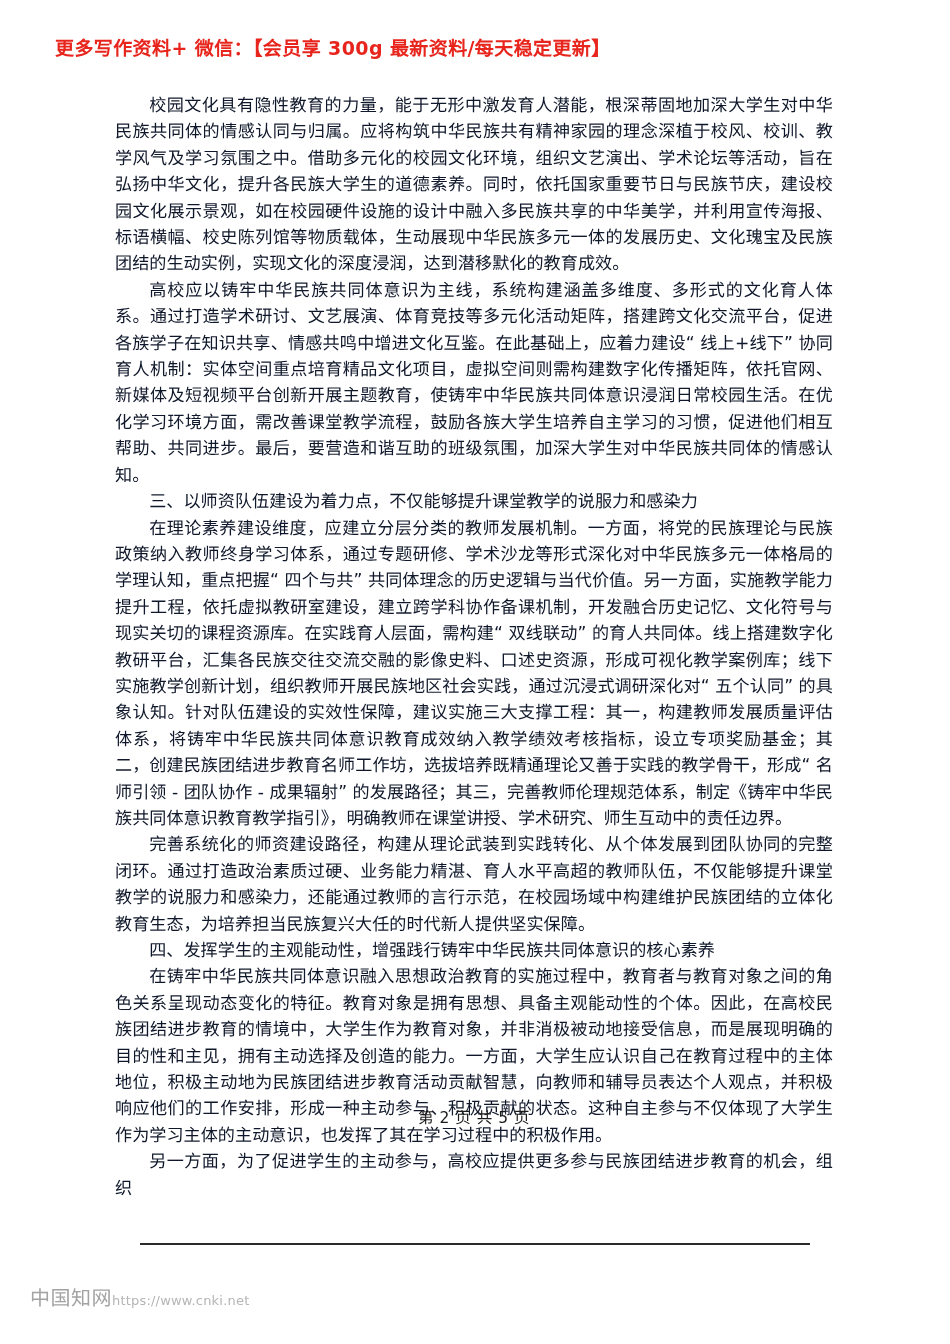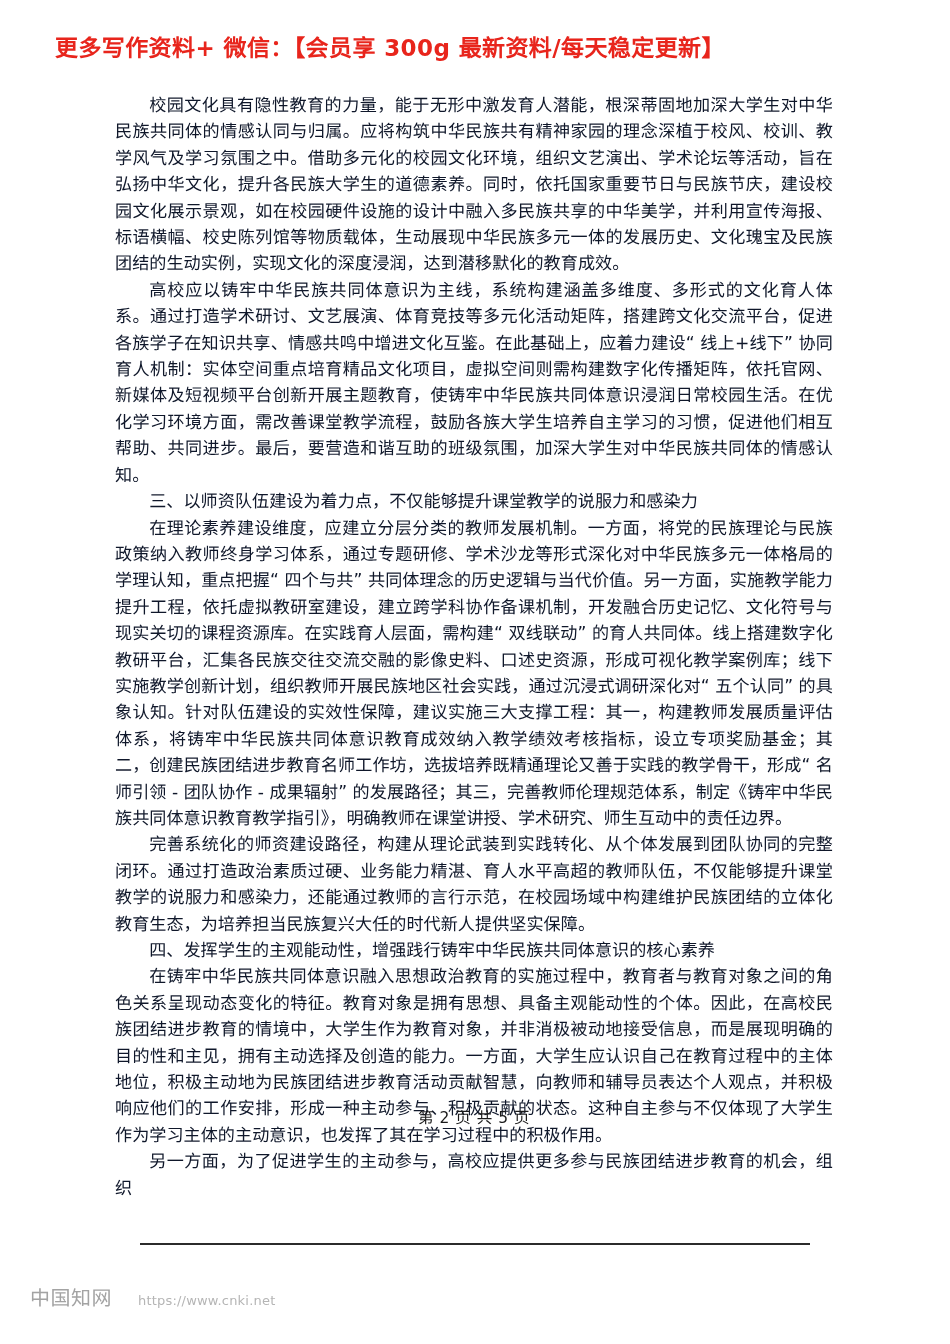--- a/index.html
+++ b/index.html
@@ -21,21 +21,21 @@
     position: absolute;
     left: 55px;
     top: 15px;
     width: 840px;
     height: 34px;
     display: flex;
     align-items: center;
   }
   .ad-banner-text {
     color: #e8251c;
-    font-size: 23px;
+    font-size: 19px;
     font-weight: 700;
     letter-spacing: 0.4px;
     white-space: nowrap;
     line-height: 1;
     margin-top: 32px;
   }
 
   
   .doc-page {
     position: absolute;
@@ -83,21 +83,20 @@
     border-top: 2px solid #2b2b2b;
   }
 
   
   .cnki-footer {
     position: absolute;
     left: 30px;
     top: 1286px;
     display: flex;
     align-items: baseline;
-    gap: 26px;
   }
   .cnki-name {
     color: #a3a3a3;
     font-size: 20px;
     letter-spacing: 0.5px;
     white-space: nowrap;
     line-height: 1.2;
   }
   .cnki-url {
     color: #b5b5b5;

